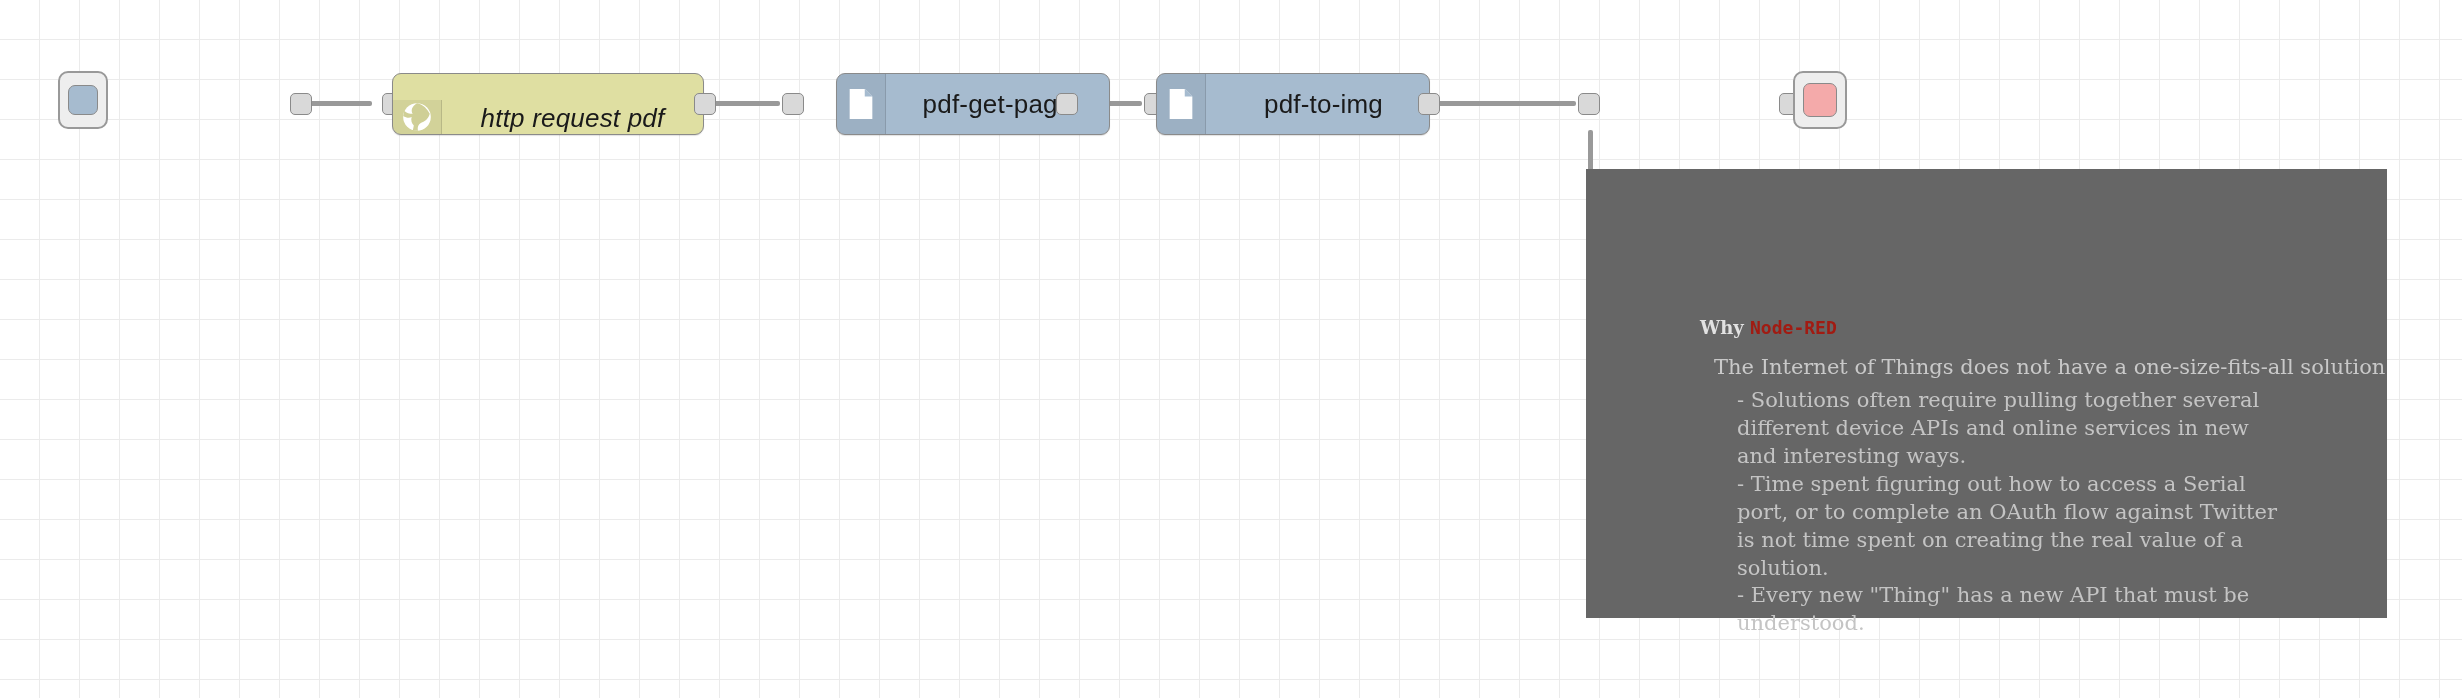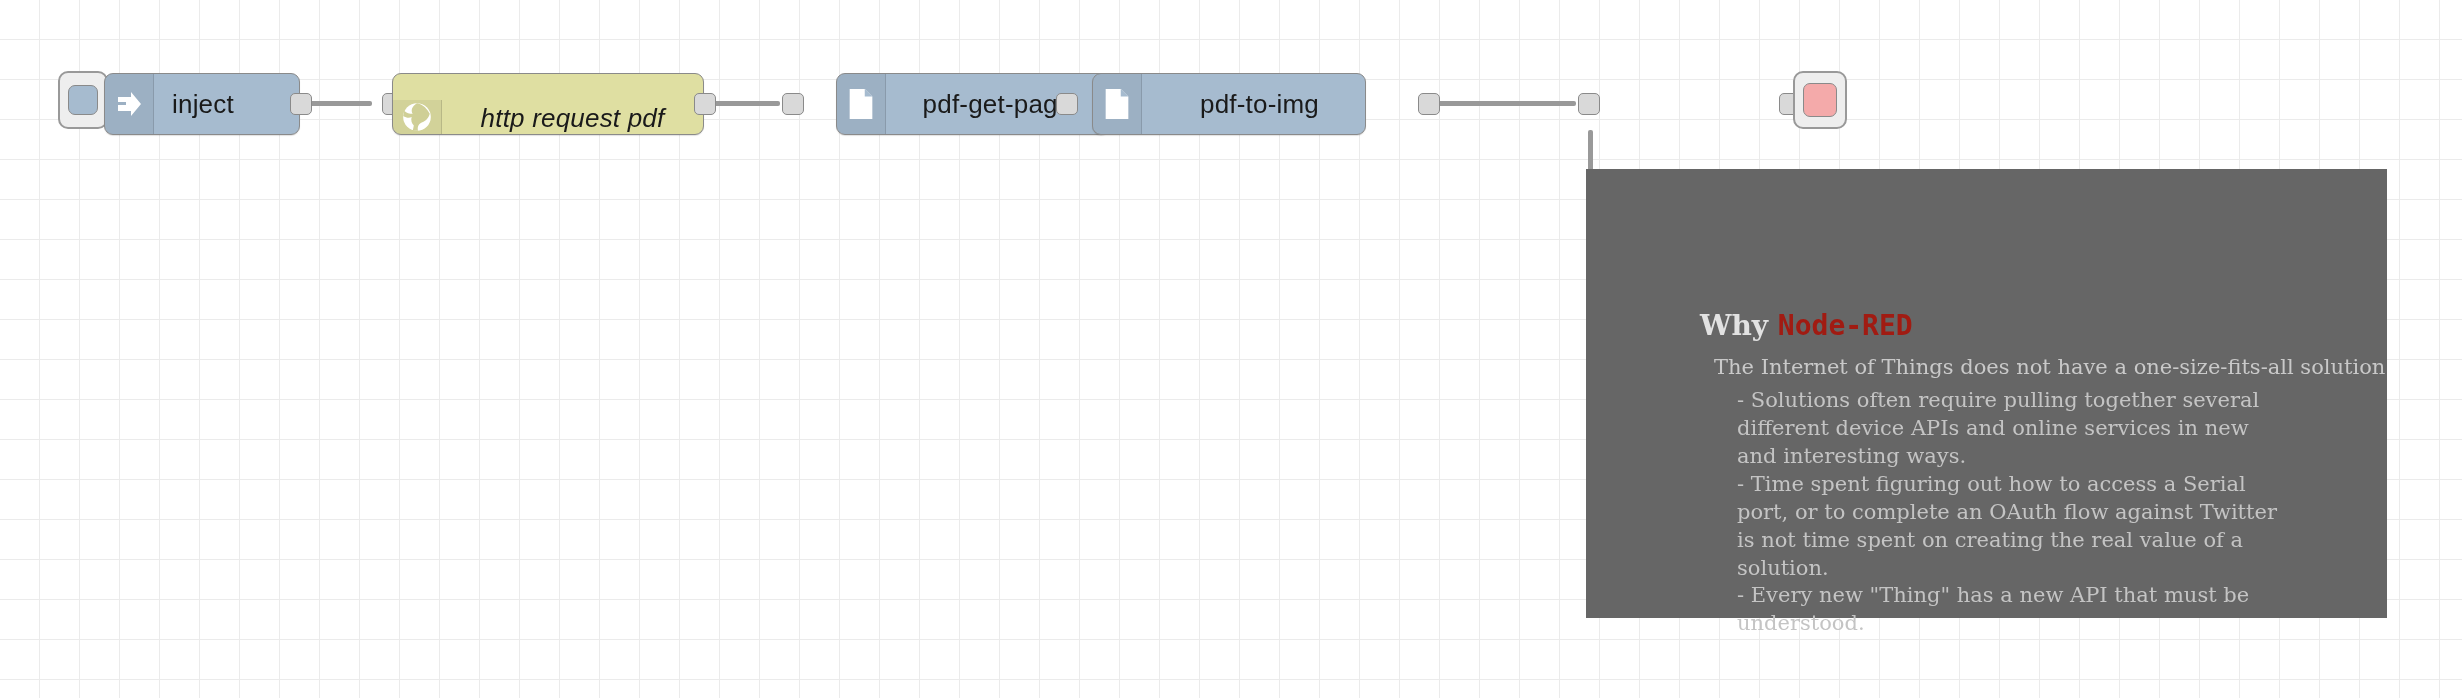--- a/index.html
+++ b/index.html
@@ -120,24 +120,24 @@
     position: absolute;
     left: 1586px;
     top: 169px;
     width: 801px;
     height: 449px;
     background: #666666;
   }
   .pv-heading {
     position: absolute;
     left: 114px;
-    top: 140px;
+    top: 148px;
     font-family: "DejaVu Serif", serif;
     font-weight: bold;
-    font-size: 28px;
+    font-size: 18px;
     white-space: nowrap;
   }
   .pv-heading .w1 { color: #e2e2e2; }
   .pv-heading .w2 { color: #a11b12; font-family: "DejaVu Sans Mono", monospace; }
 
   .pv-lead {
     position: absolute;
     left: 128px;
     top: 186px;
     font-family: "DejaVu Serif", serif;
@@ -163,28 +163,20 @@
 <div id="canvas">
 
   <div class="wire" style="left:300px; top:101px; width:72px;"></div>
   <div class="wire" style="left:700px; top:101px; width:80px;"></div>
   <div class="wire" style="left:1062px; top:101px; width:80px;"></div>
   <div class="wire" style="left:1424px; top:101px; width:152px;"></div>
   <div class="wire-v" style="left:1588px; top:130px; height:42px;"></div>
 
   <div class="btn-badge" style="left:58px;">
     <div class="btn-badge-inner badge-blue"></div>
-  </div>
-  <div class="node c-blue" style="left:104px; width:196px;">
-    <div class="node-icon-cell">
-      <svg width="34" height="34" viewBox="0 0 34 34">
-        <path d="M6 10 h13 v-5 l10 12 -10 12 v-5 h-13 v-6 h8 v-3 h-8 z" fill="#ffffff"></path>
-      </svg>
-    </div>
-    <div class="node-label">inject</div>
   </div>
   <div class="port" style="left:290px;"></div>
 
   <div class="port" style="left:382px;"></div>
   <div class="node c-yellow" style="left:392px; width:312px;align-items:flex-end;">
     <div class="node-icon-cell">
       <svg width="34" height="34" viewBox="0 0 32 32">
         <circle cx="16" cy="16" r="13" fill="#ffffff"></circle>
         <path d="M16 3 C11 6 10 10 12 13 C9 13 6 12 4 10 L3 15 C6 17 9 17 11 16 C10 19 11 22 13 24 L12 29 L17 29 C16 25 18 22 21 21 C24 20 27 17 28 13 C26 9 22 4 16 3 Z" fill="#cfcf96"></path>
         <path d="M20 5 C23 7 25 10 26 13 C24 13 22 11 21 9 Z" fill="#cfcf96"></path>
@@ -200,21 +192,21 @@
       <svg width="30" height="34" viewBox="0 0 30 36">
         <path d="M3 2 h16 l8 8 v24 h-24 z" fill="#ffffff"></path>
         <path d="M19 2 l8 8 h-8 z" fill="#a6bbcf"></path>
       </svg>
     </div>
     <div class="node-label centered">pdf-get-page</div>
   </div>
   <div class="port" style="left:1056px;"></div>
 
   <div class="port" style="left:1144px;"></div>
-  <div class="node c-blue" style="left:1092px; width:274px;gap:12px;">
+  <div class="node c-blue" style="left:1156px; width:274px;gap:12px;">
     <div class="node-icon-cell">
       <svg width="30" height="34" viewBox="0 0 30 36">
         <path d="M3 2 h16 l8 8 v24 h-24 z" fill="#ffffff"></path>
         <path d="M19 2 l8 8 h-8 z" fill="#a6bbcf"></path>
       </svg>
     </div>
     <div class="node-label centered">pdf-to-img</div>
   </div>
   <div class="port" style="left:1418px;"></div>
 

